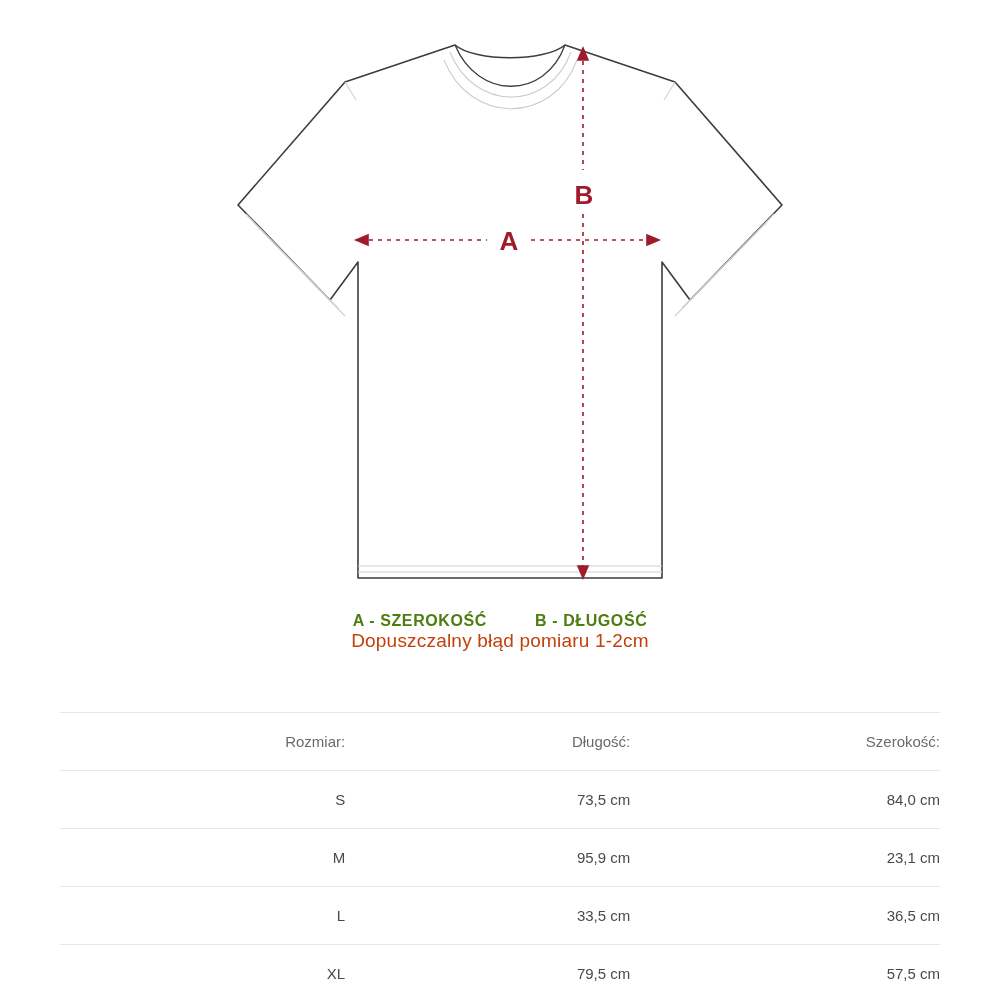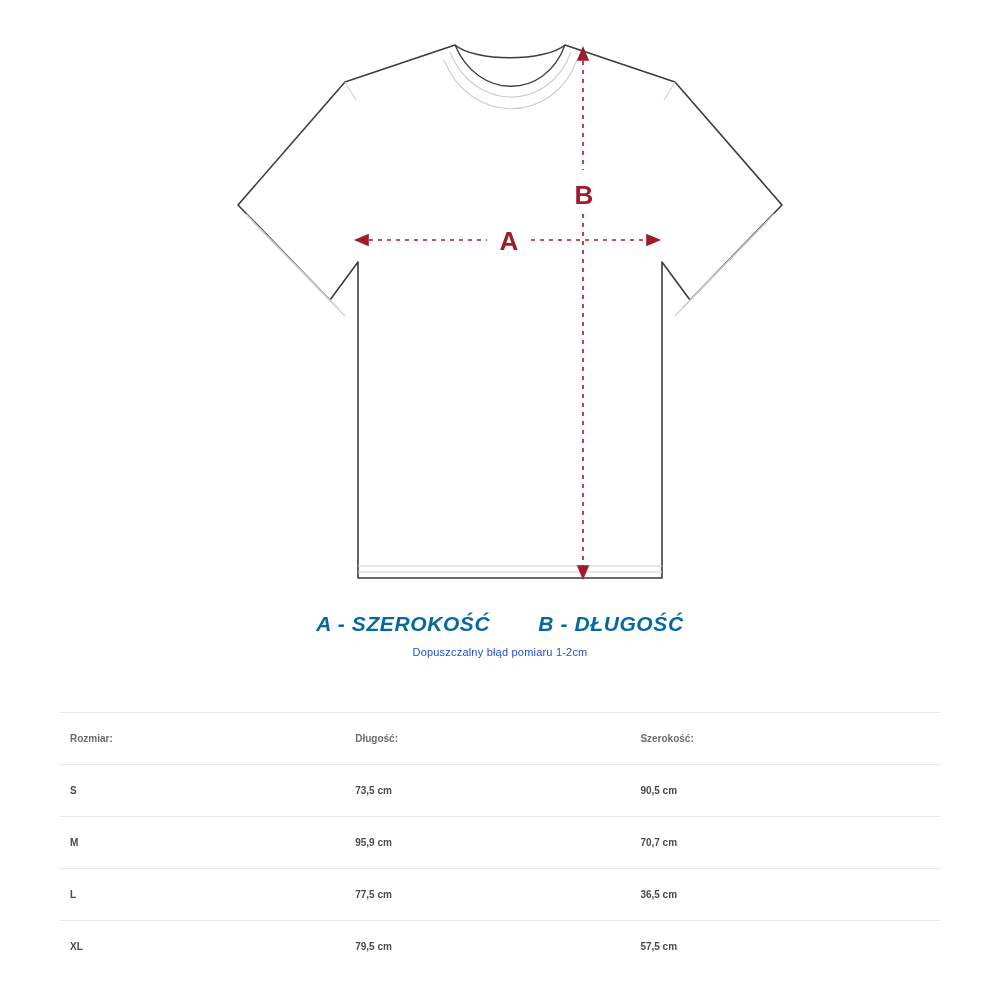--- a/index.html
+++ b/index.html
@@ -32,44 +32,42 @@
     width: 1000px;
     text-align: center;
   }
   .legend-row {
     display: flex;
     justify-content: center;
     align-items: baseline;
     gap: 48px;
   }
   .legend-item {
-    color: #0369a1;
-    font-size: 21px;
+    color: #4d7c0f;
+    font-size: 16px;
     font-weight: bold;
     letter-spacing: 0.6px;
-    font-style: italic;
   }
   .legend-note {
-    margin-top: 10px;
-    font-size: 11px;
-    color: #1d4ed8;
+    font-size: 19px;
+    color: #c2410c;
     letter-spacing: 0.2px;
   }
   
   #size-table {
     position: absolute;
     left: 60px;
     top: 712px;
     width: 880px;
     border-collapse: collapse;
   }
   #size-table th, #size-table td {
-    text-align: left;
-    font-size: 10px;
-    font-weight: bold;
+    text-align: right;
+    font-size: 15px;
+    font-weight: normal;
     color: #6a6a6a;
     padding: 20px 0 20px 10px;
     border-top: 1px solid #e6e6e6;
   }
   #size-table tbody td {
     color: #4a4a4a;
   }
   #size-table th:nth-child(1), #size-table td:nth-child(1) { width: 285px; }
   #size-table th:nth-child(2), #size-table td:nth-child(2) { width: 285px; }
   #size-table th:nth-child(3), #size-table td:nth-child(3) { width: 310px; }
@@ -153,30 +151,30 @@
     <tr>
       <th>Rozmiar:</th>
       <th>Długość:</th>
       <th>Szerokość:</th>
     </tr>
   </thead>
   <tbody>
     <tr>
       <td>S</td>
       <td>73,5 cm</td>
-      <td>90,5 cm</td>
+      <td>84,0 cm</td>
     </tr>
     <tr>
       <td>M</td>
       <td>95,9 cm</td>
-      <td>70,7 cm</td>
+      <td>23,1 cm</td>
     </tr>
     <tr>
       <td>L</td>
-      <td>77,5 cm</td>
+      <td>33,5 cm</td>
       <td>36,5 cm</td>
     </tr>
     <tr>
       <td>XL</td>
       <td>79,5 cm</td>
       <td>57,5 cm</td>
     </tr>
   </tbody>
 </table>
 

